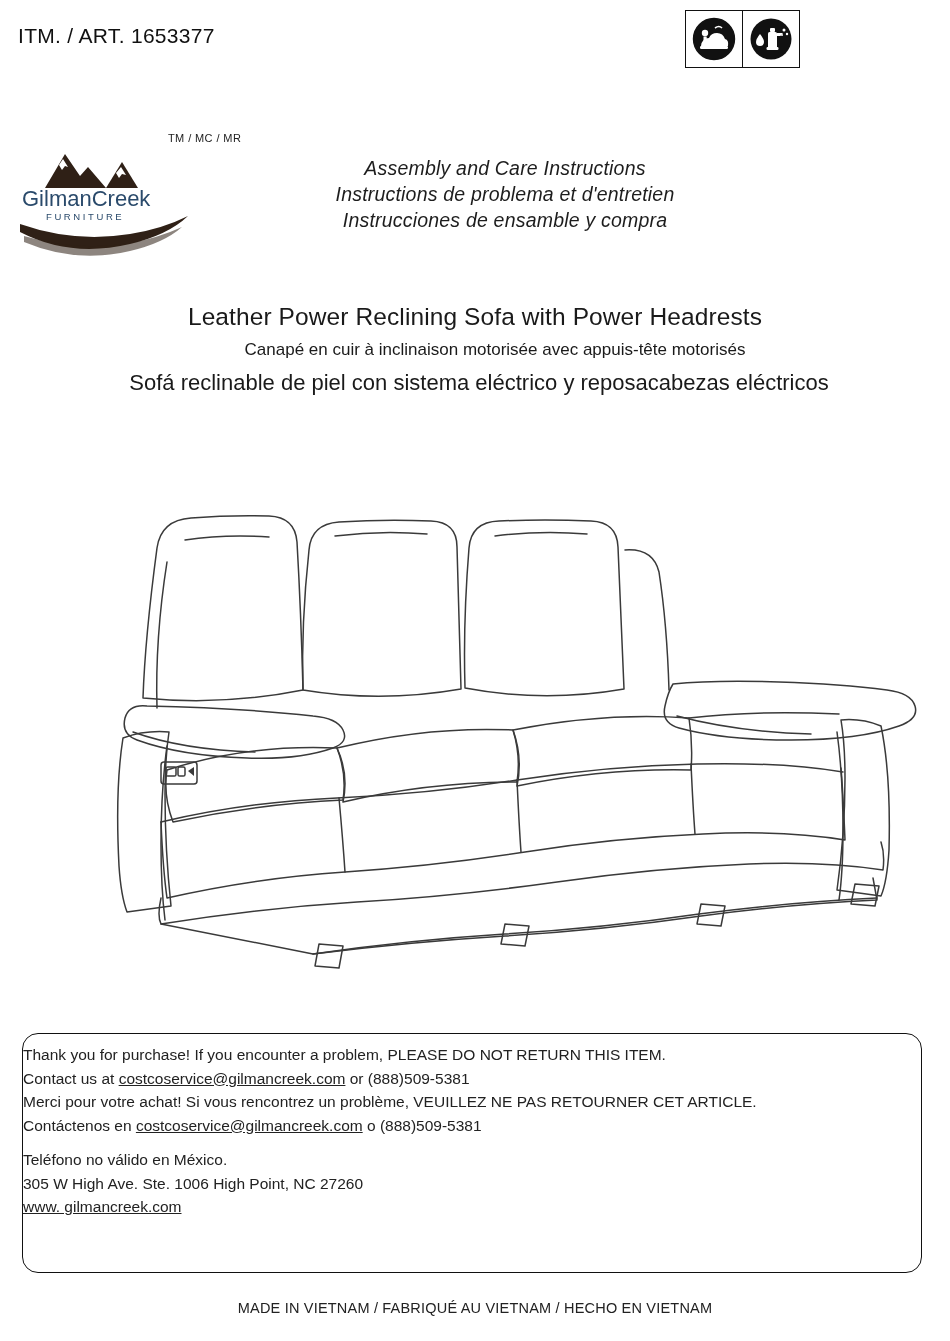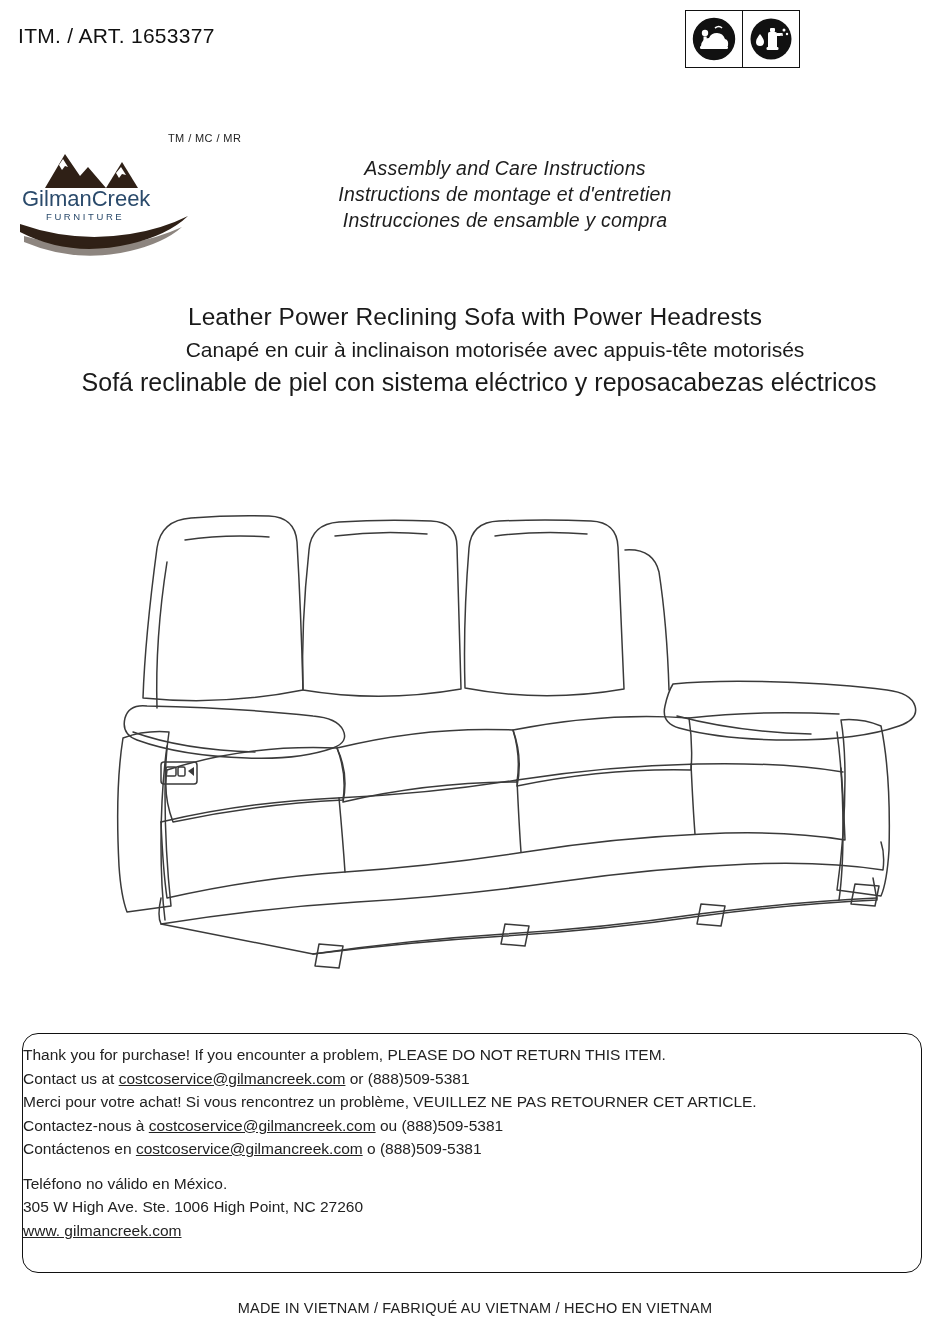--- a/index.html
+++ b/index.html
@@ -93,26 +93,26 @@
     top: 300px;
     width: 950px;
     text-align: center;
   }
   .product-titles .t1 {
     font-size: 24.5px;
     line-height: 33px;
     letter-spacing: .1px;
   }
   .product-titles .t2 {
-    font-size: 21px;
+    font-size: 17px;
     line-height: 33px;
     padding-left: 40px;
   }
   .product-titles .t3 {
-    font-size: 25px;
+    font-size: 22px;
     line-height: 33px;
     margin-left: 8px;
   }
 
   
   .illustration {
     position: absolute;
     left: 35px;
     top: 470px;
     width: 890px;
@@ -223,21 +223,21 @@
         <path d="M14 102 q52 22 106 9 q34 -8 52 -24 q-24 11 -52 16 q-52 9 -106 -7 z" opacity=".55"></path>
       </g>
 
       <text x="12" y="66" font-family="Liberation Sans, sans-serif" font-size="22" fill="#2a4a6b" letter-spacing="0">GilmanCreek</text>
       <text x="36" y="80" font-family="Liberation Sans, sans-serif" font-size="9.5" fill="#2a4a6b" letter-spacing="2.6">FURNITURE</text>
     </svg>
   </div>
 
   <div class="headings">
     <div class="ln pad">Assembly and Care Instructions</div>
-    <div class="ln pad">Instructions de montage et d'entretien</div>
+    <div class="ln pad">Instructions de problema et d'entretien</div>
     <div class="ln pad">Instrucciones de ensamble y compra</div>
   </div>
 
   <div class="product-titles">
     <div class="t1">Leather Power Reclining Sofa with Power Headrests</div>
     <div class="t2">Canapé en cuir à inclinaison motorisée avec appuis-tête motorisés</div>
     <div class="t3">Sofá reclinable de piel con sistema eléctrico y reposacabezas eléctricos</div>
   </div>
 
   <div class="illustration">
@@ -298,23 +298,20 @@
     </svg>
   </div>
 
   <div class="contact-box">
     <div class="cl">Thank you for purchase! If you encounter a problem, PLEASE DO NOT RETURN THIS ITEM.</div>
     <div class="cl">
       <span>Contact us at </span><a href="#" class="u">costcoservice@gilmancreek.com</a><span> or </span><span class="u">(888)509-5381</span>
     </div>
     <div class="cl">Merci pour votre achat! Si vous rencontrez un problème,  VEUILLEZ NE PAS RETOURNER CET ARTICLE.</div>
     <div class="cl">
-      <span>Contactez-nous à </span><a href="#" class="u">costcoservice@gilmancreek.com</a><span> ou </span><span class="u">(888)509-5381</span>
-    </div>
-    <div class="cl">
       <span>Contáctenos en </span><a href="#" class="u">costcoservice@gilmancreek.com</a><span> o </span><span class="u">(888)509-5381</span>
     </div>
     <div class="gap"></div>
     <div class="cl">Teléfono no válido en México.</div>
     <div class="cl">305 W High Ave. Ste. 1006 High Point, NC 27260</div>
     <a href="#" class="web">www. gilmancreek.com</a>
   </div>
 
   <div class="made-in">MADE IN VIETNAM / FABRIQUÉ AU VIETNAM / HECHO EN VIETNAM</div>
 

